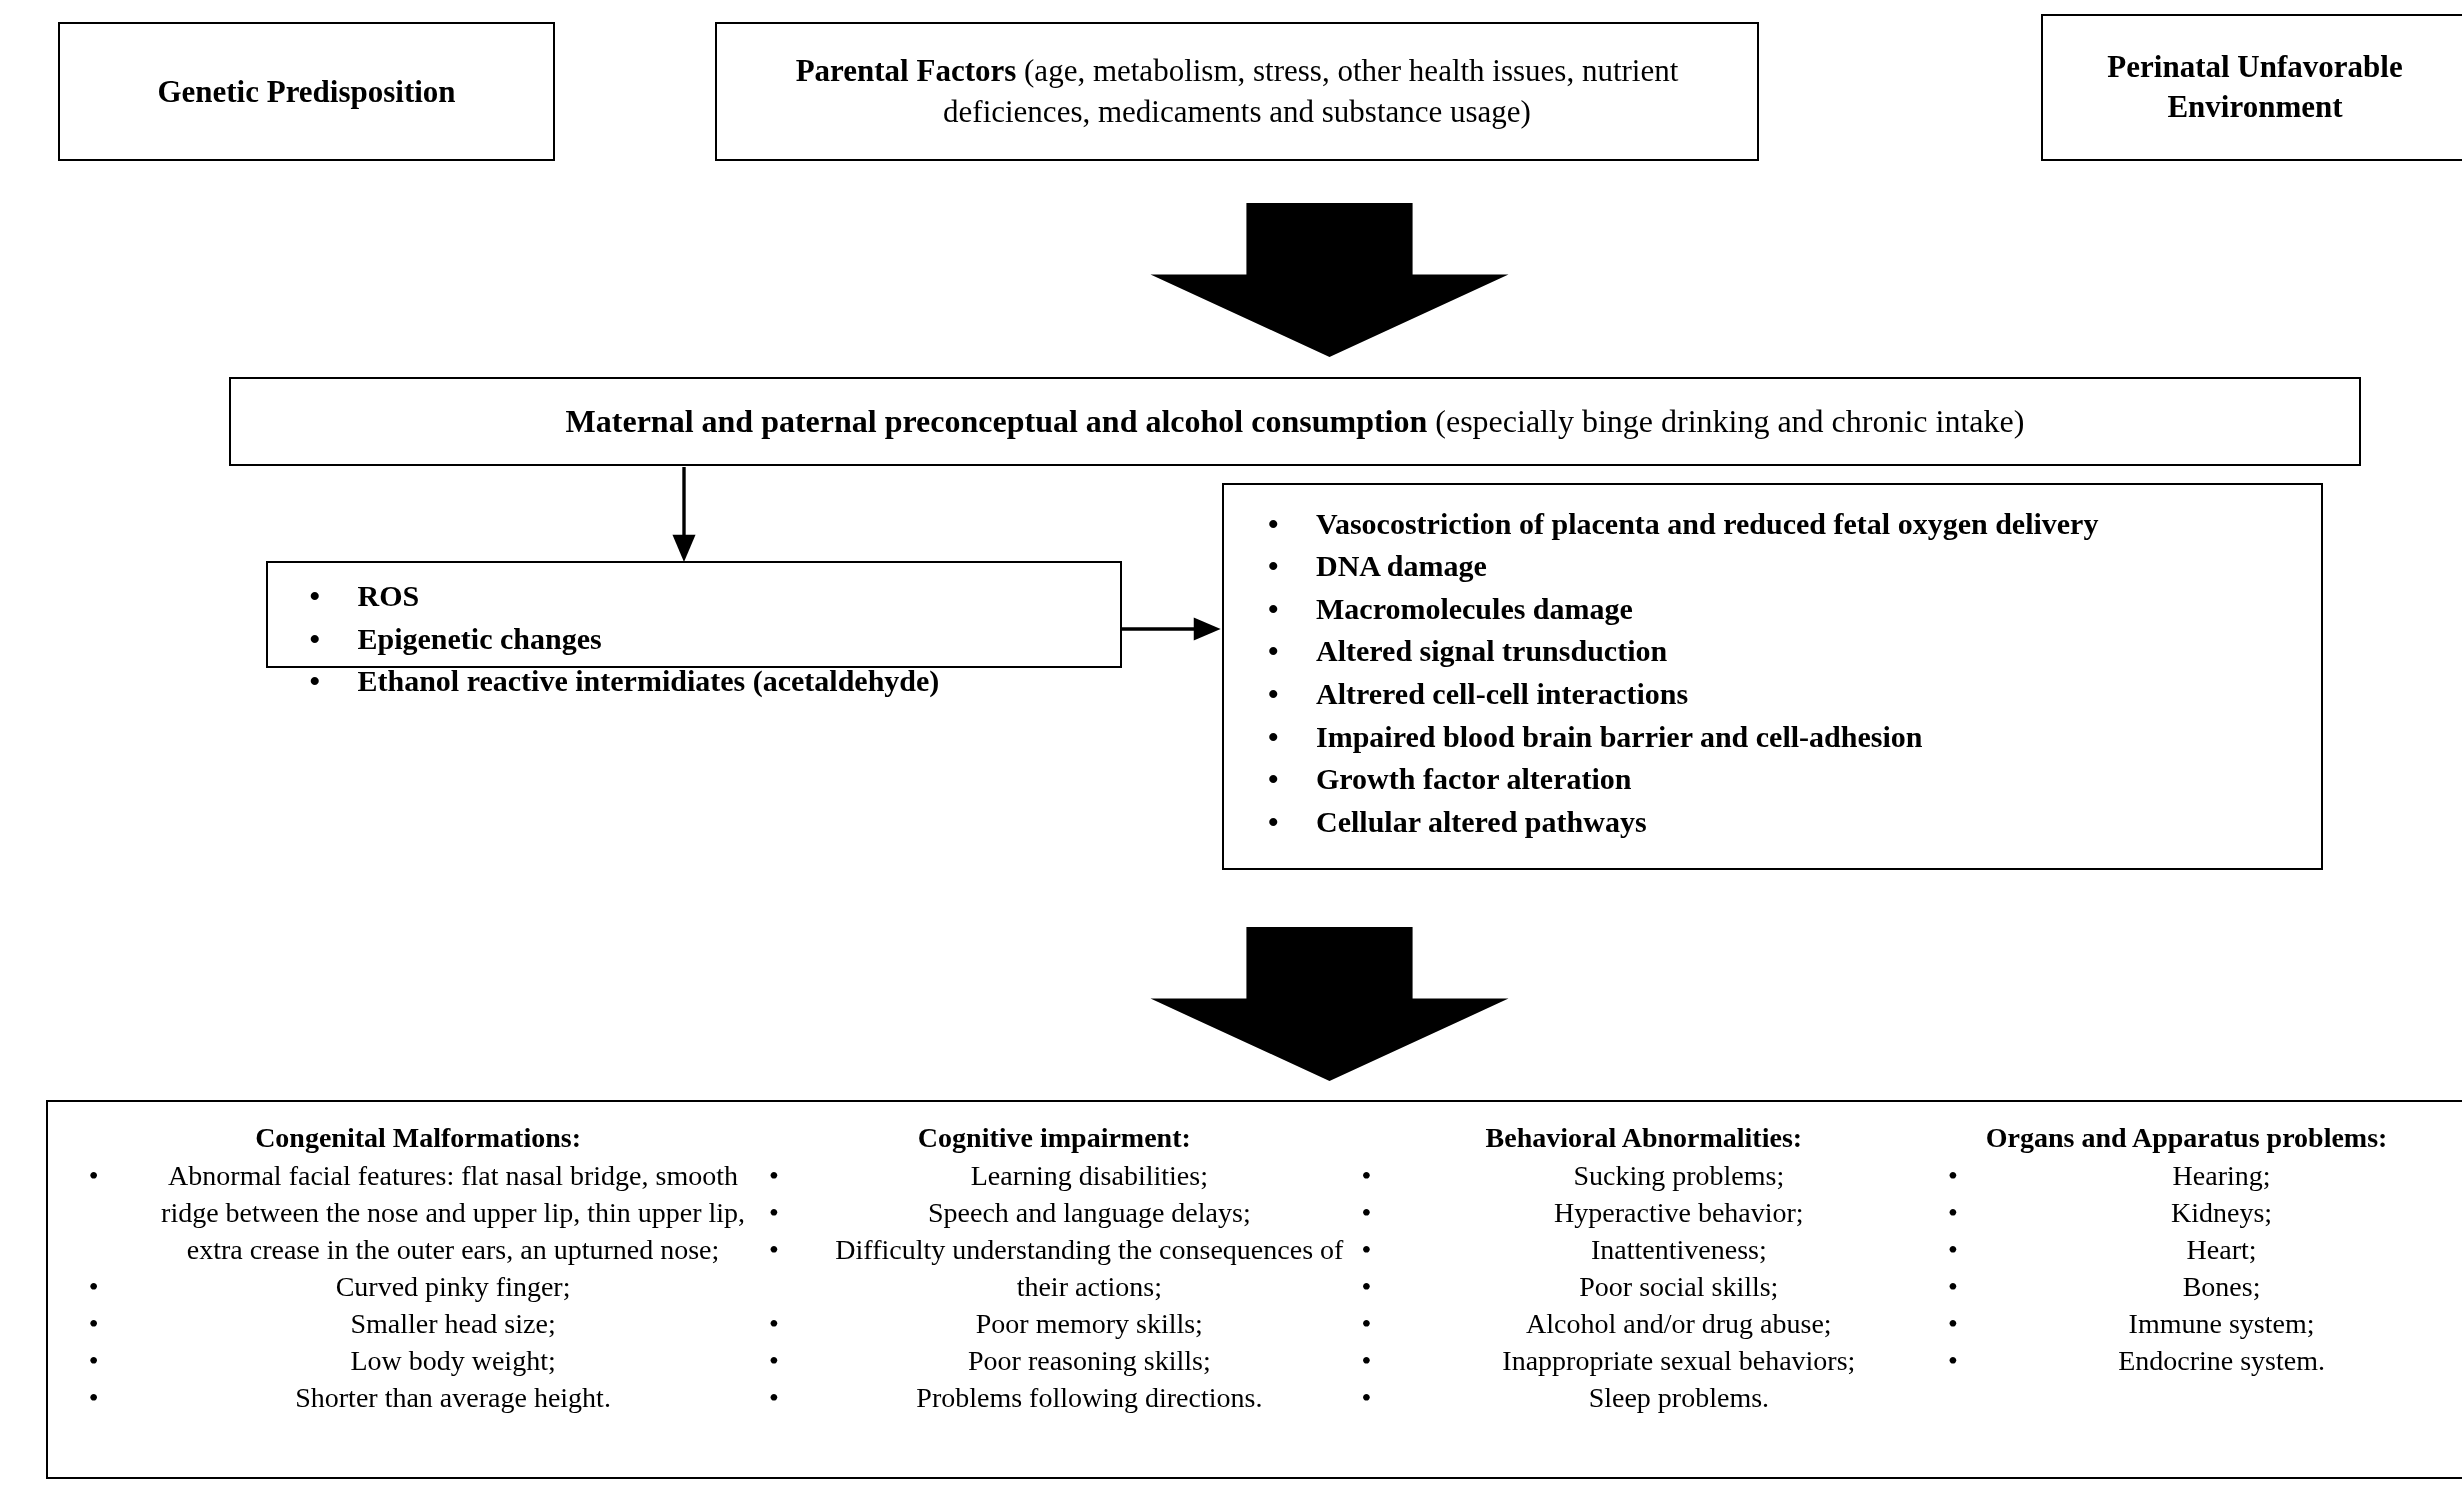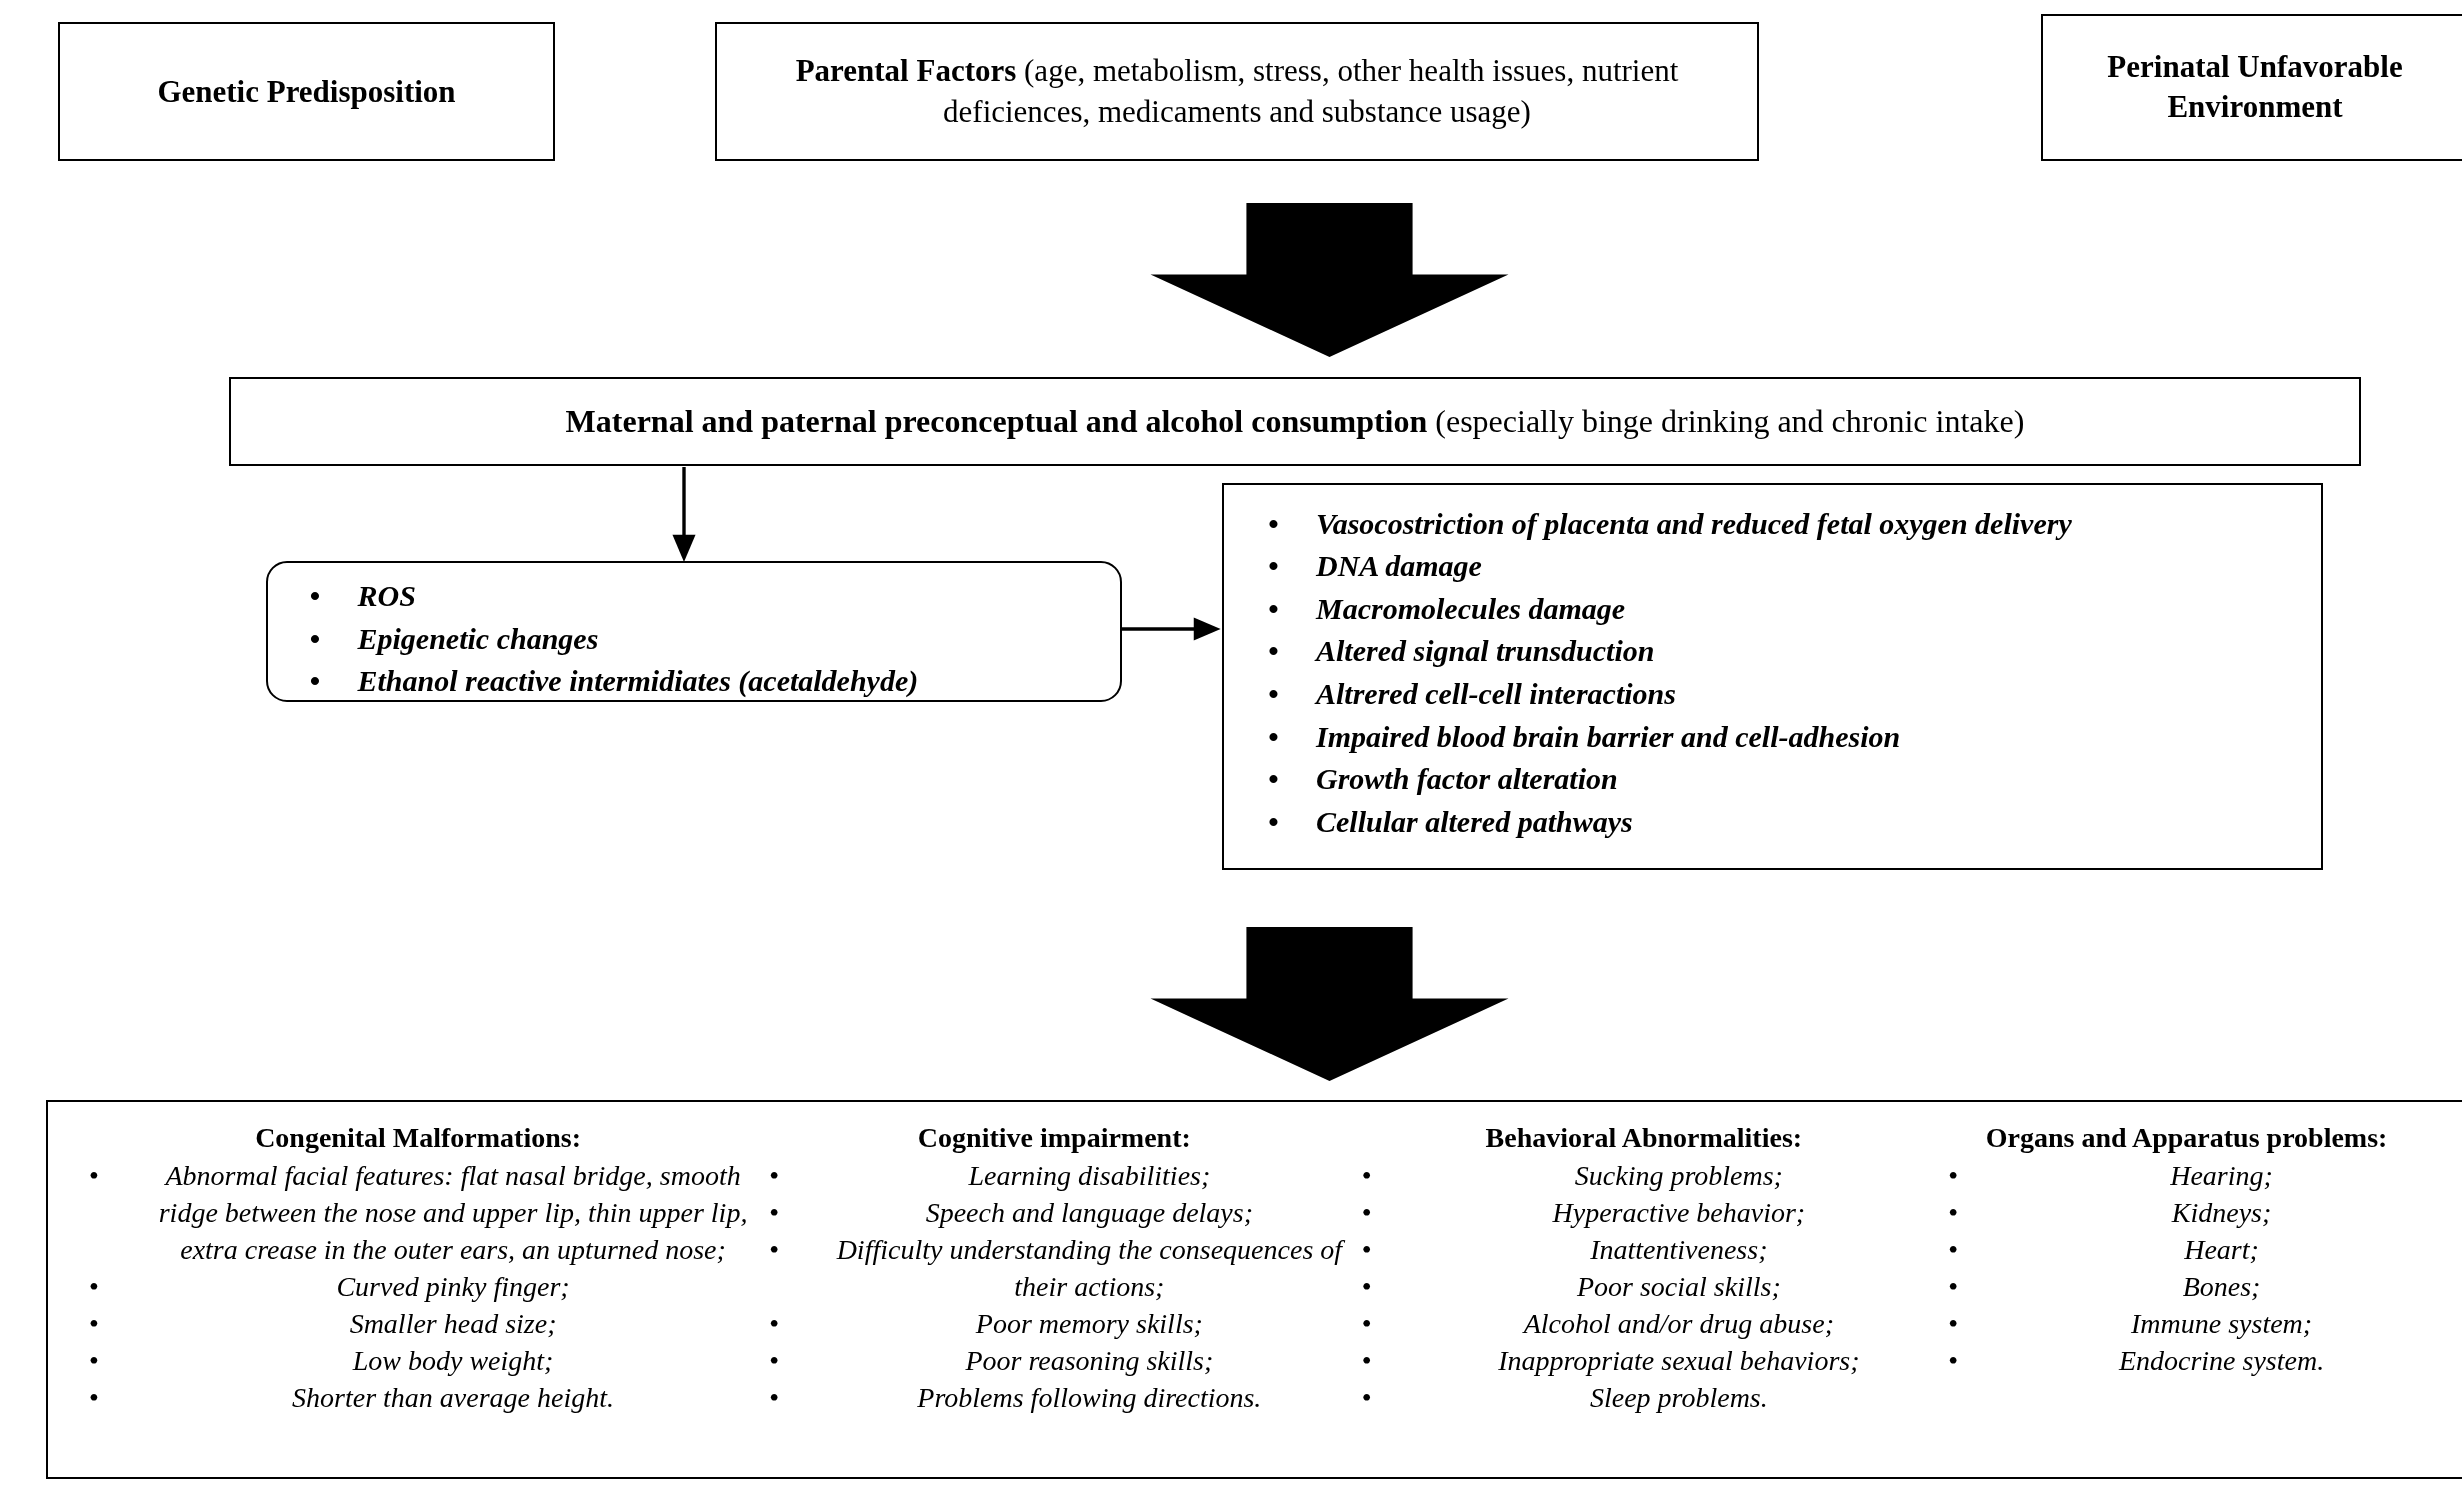--- a/index.html
+++ b/index.html
@@ -43,36 +43,34 @@
   .small-right-arrow { left: 1091px; top: 612px; }
 
   
   .consumption-box {
     left: 199px; top: 377px; width: 2132px; height: 89px;
     font-size: 32px;
   }
 
   
   .mechanisms-box {
-    left: 236px; top: 561px; width: 856px; height: 141px;
+    left: 236px; top: 561px; width: 856px; height: 107px;
     padding: 12px 13.5px;
-    border-radius: 21px;
   }
   
   .effects-box {
     left: 1192px; top: 483px; width: 1101px; height: 387px;
     padding: 17.6px 16px;
   }
   ul.bullet-list { list-style: none; }
   ul.bullet-list li {
     position: relative;
     padding-left: 76px;
     font-size: 30px;
     line-height: 1.42;
-    font-style: italic;
   }
   ul.bullet-list li::before {
     content: "\2022";
     position: absolute;
     left: 28px;
     top: 0;
   }
   ul.bold-list li { font-weight: bold; }
 
   

